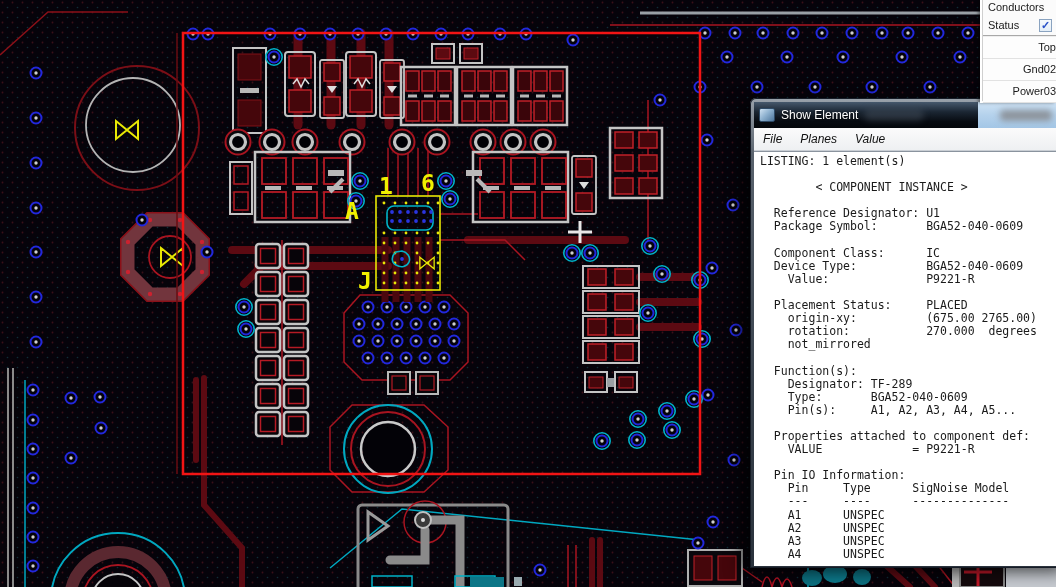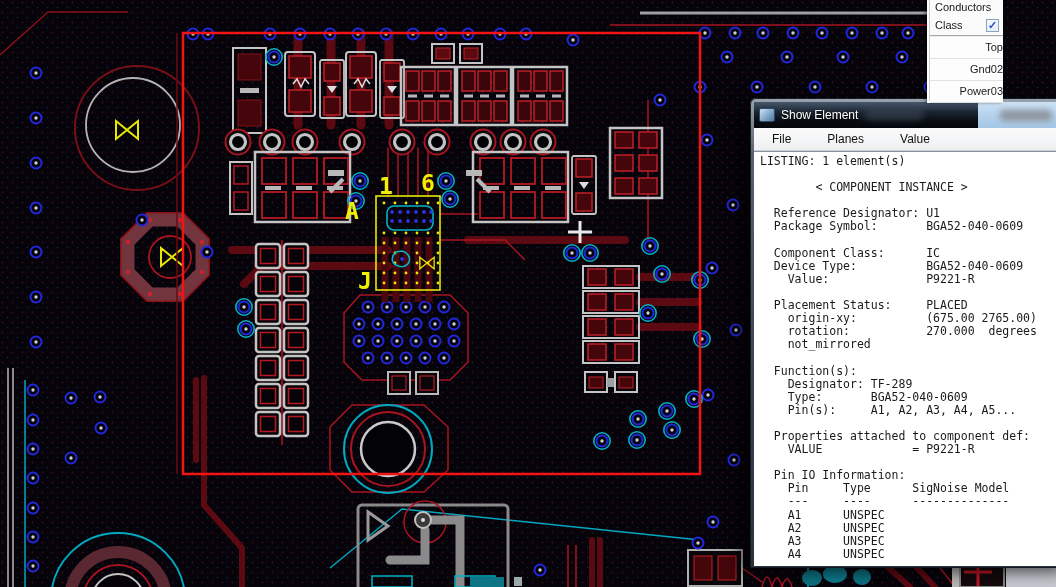--- a/index.html
+++ b/index.html
@@ -21,28 +21,28 @@
   .title-text{color:#fff;font-size:12px;text-shadow:0 1px 2px #000;text-align:center;}
   .title-smudge{position:absolute;left:110px;top:7px;width:60px;height:12px;border-radius:6px;
                 background:rgba(90,100,115,.35);filter:blur(3px);}
   .title-light{position:absolute;left:224px;top:0;bottom:0;right:-10px;
                background:linear-gradient(180deg,#cfe3f5 0%,#b5d2ec 50%,#a3c6e6 100%);}
   .title-blur-blob{position:absolute;left:22px;top:8px;width:52px;height:11px;border-radius:4px;
                    background:#8d949c;filter:blur(3px);}
   .menubar{height:22px;background:linear-gradient(#fbfbfb,#eef0f2);
            border-bottom:1px solid #c9ced4;display:flex;align-items:center;
            font-size:12px;color:#111;}
-  .menu-item{padding:2px 18px;cursor:default;}
+  .menu-item{padding:2px 9px;cursor:default;font-style:italic;}
   .dlg-body{background:#fff;height:414px;overflow:hidden;border-top:1px solid #8a939e;}
   .dlg-body pre{margin:0;padding:3px 0 0 6px;
                 font-family:"DejaVu Sans Mono","Liberation Mono",monospace;
                 font-size:11.5px;line-height:13.1px;color:#1a1a1a;}
 
   
-  .panel{position:absolute;left:927px;top:0;width:76px;height:103px;box-sizing:border-box;
+  .panel{position:absolute;left:980px;top:0;width:76px;height:103px;box-sizing:border-box;
          background:#fbfbfb;border-left:2px solid #fff;font-size:11px;color:#1a1a1a;
          box-shadow:-2px 0 3px rgba(0,0,0,.4);}
   .panel-inner{border-left:1px solid #cfcfcf;height:100%;box-sizing:border-box;}
   .prow{display:flex;align-items:center;padding-left:5px;height:18px;}
   .prow.cut{margin-top:-2px;}
   .pcheck{margin-left:auto;margin-right:4px;width:13px;height:13px;box-sizing:border-box;
           border:1px solid #8aa3c0;background:linear-gradient(#f6fafd,#e4eef7);
           color:#2a52c8;font-size:11px;font-weight:bold;line-height:11px;text-align:center;}
   .psep{border-top:1px solid #a8a8a8;border-bottom:1px solid #eee;margin-top:1px;}
   .litem{height:21px;line-height:21px;padding-left:5px;border-bottom:1px solid #e2e2e2;
@@ -597,21 +597,21 @@
     A4      UNSPEC</pre>
   </div>
 </div>
 
 <div class="panel">
   <div class="panel-inner">
     <div class="prow cut">
       <span>Conductors</span>
     </div>
     <div class="prow">
-      <span>Class</span>
+      <span>Status</span>
       <span class="pcheck">✓</span>
     </div>
     <div class="psep"></div>
     <div class="litem">Top</div>
     <div class="litem">Gnd02</div>
     <div class="litem">Power03</div>
   </div>
 </div>
 
 </div>

